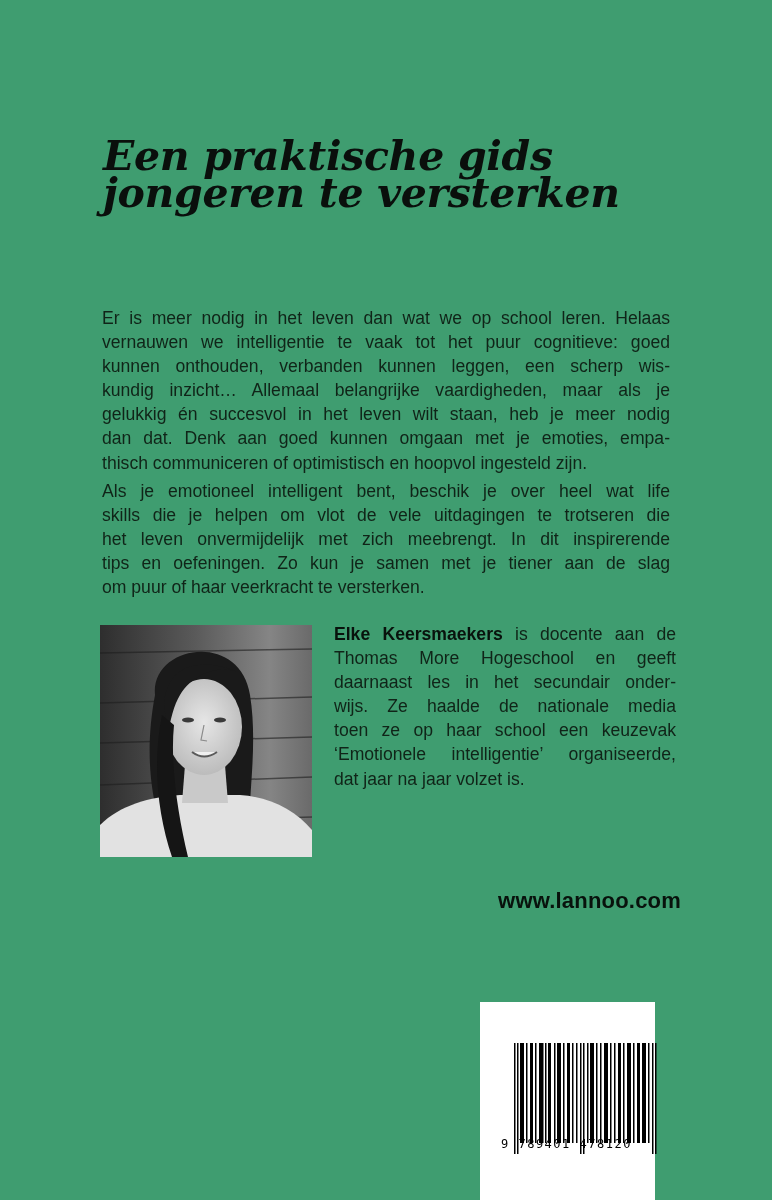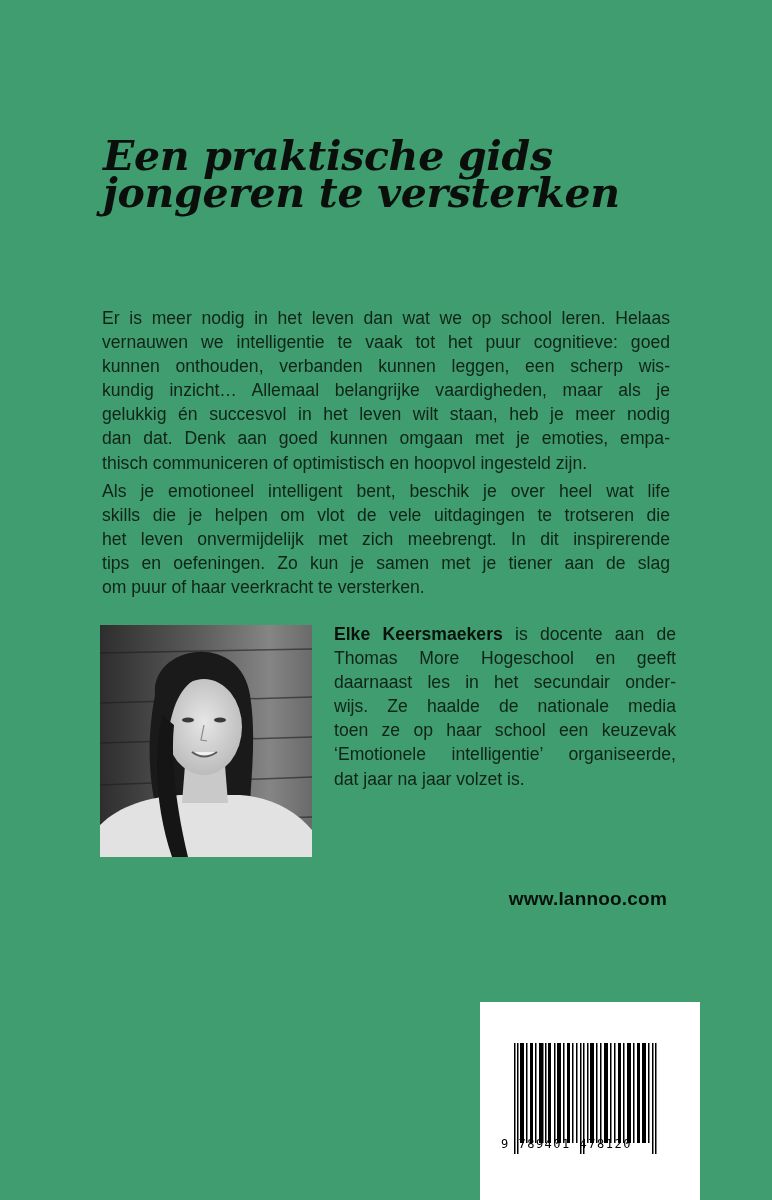--- a/index.html
+++ b/index.html
@@ -74,33 +74,33 @@
   .bio .line {
     display: block;
     text-align: justify;
     text-align-last: justify;
     white-space: nowrap;
   }
   .bio .line.last { text-align-last: left; }
   .bio .name { font-weight: bold; color: #08120c; }
   .website {
     position: absolute;
-    right: 105px;
+    right: 91px;
     top: 888px;
     font-family: "Liberation Sans", sans-serif;
     font-weight: bold;
-    font-size: 19px;
+    font-size: 22px;
     color: #08120c;
     letter-spacing: 0.2px;
   }
   .barcode-box {
     position: absolute;
     left: 480px;
     top: 1002px;
-    width: 220px;
+    width: 175px;
     height: 198px;
     background: #ffffff;
   }
   .barcode-bars {
     position: absolute;
     left: 34px;
     top: 41px;
     width: 143px;
     height: 111px;
   }

